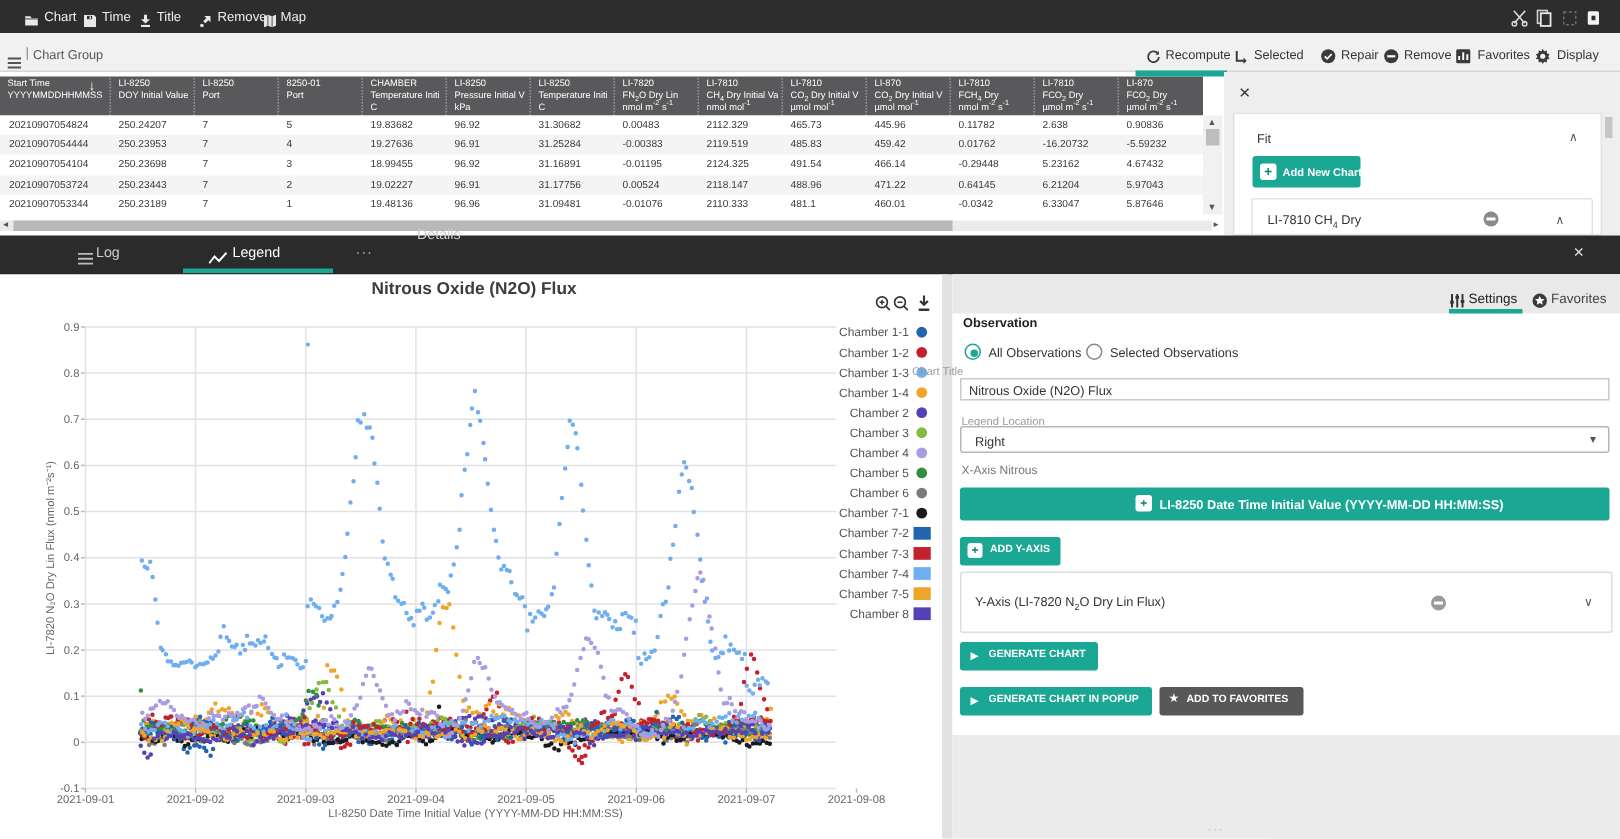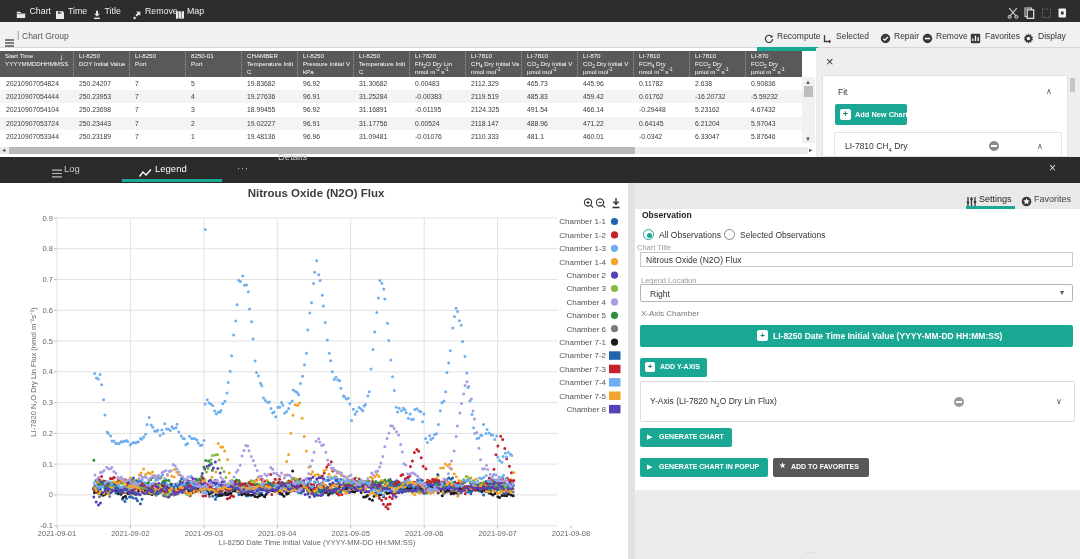--- a/index.html
+++ b/index.html
@@ -349,28 +349,28 @@
       <circle cx="5.5" cy="5.5" r="4.8" fill="#3a3a3a"></circle>
       <path d="M5.5 2.3l1 2 2.2 0.2-1.7 1.5 0.5 2.2-2-1.2-2 1.2 0.5-2.2-1.7-1.5 2.2-0.2z" fill="#fff"></path>
     </svg></div>
 <div class="abs" style="left:1034px;top:194px;color:#444;font-size:9px;">Favorites</div>
 <div class="abs" style="left:642px;top:210px;color:#222;font-size:8.5px;font-weight:bold;">Observation</div>
 <div class="abs" style="left:643px;top:229px;width:11px;height:11px;border:1.5px solid #1aa794;border-radius:50%;"></div>
 <div class="abs" style="left:646.5px;top:232.5px;width:5px;height:5px;background:#1aa794;border-radius:50%;"></div>
 <div class="abs" style="left:659px;top:230px;color:#333;font-size:8.5px;">All Observations</div>
 <div class="abs" style="left:724px;top:229px;width:11px;height:11px;border:1.5px solid #888;border-radius:50%;"></div>
 <div class="abs" style="left:740px;top:230px;color:#333;font-size:8.5px;">Selected Observations</div>
-<div class="abs" style="left:637px;top:243px;color:#9a9a9a;font-size:7.5px;text-align:right;">Chart Title</div>
+<div class="abs" style="left:608px;top:243px;color:#9a9a9a;font-size:7.5px;text-align:right;">Chart Title</div>
 <div class="abs" style="left:640px;top:252px;width:433px;height:15px;background:#fff;border:1px solid #c9c9c9;"></div>
 <div class="abs" style="left:646px;top:255px;color:#333;font-size:8.5px;">Nitrous Oxide (N2O) Flux</div>
 <div class="abs" style="left:641px;top:276px;color:#9a9a9a;font-size:7.5px;">Legend Location</div>
 <div class="abs" style="left:640px;top:284px;width:433px;height:18px;background:#fff;border:1px solid #b5b5b5;border-radius:2px;"></div>
 <div class="abs" style="left:650px;top:289px;color:#333;font-size:8.5px;">Right</div>
 <div class="abs" style="left:1060px;top:288px;color:#555;font-size:8px;">▾</div>
-<div class="abs" style="left:641px;top:309px;color:#777;font-size:8px;">X-Axis Chamber</div>
+<div class="abs" style="left:641px;top:309px;color:#777;font-size:8px;">X-Axis Nitrous</div>
 <div class="abs" style="left:640px;top:325px;width:433px;height:22px;background:#1aa794;border-radius:2px;"></div>
 <div class="abs" style="left:757px;top:330px;width:11px;height:11px;background:#fff;border-radius:2px;text-align:center;line-height:11px;font-size:8px;color:#0d8377;font-weight:bold;">+</div>
 <div class="abs" style="left:773px;top:331px;color:#fff;font-size:8.5px;font-weight:bold;">LI-8250 Date Time Initial Value (YYYY-MM-DD HH:MM:SS)</div>
 <div class="abs" style="left:640px;top:358px;width:67px;height:19px;background:#1aa794;border-radius:2px;"></div>
 <div class="abs" style="left:645px;top:362px;width:10px;height:10px;background:#fff;border-radius:2px;text-align:center;line-height:10px;font-size:8px;color:#0d8377;font-weight:bold;">+</div>
 <div class="abs" style="left:660px;top:363px;color:#fff;font-size:7px;font-weight:bold;">ADD Y-AXIS</div>
 <div class="abs" style="left:640px;top:381px;width:435px;height:41px;background:#fff;border:1px solid #ddd;border-radius:2px;"></div>
 <div class="abs" style="left:650px;top:396px;color:#333;font-size:8.5px;">Y-Axis (LI-7820 N<sub style="font-size:6px;">2</sub>O Dry Lin Flux)</div>
 <div class="abs" style="left:954px;top:397px;width:10px;height:10px;background:#9a9a9a;border-radius:50%;"></div>
 <div class="abs" style="left:956px;top:401px;width:6px;height:1.6px;background:#fff;"></div>

